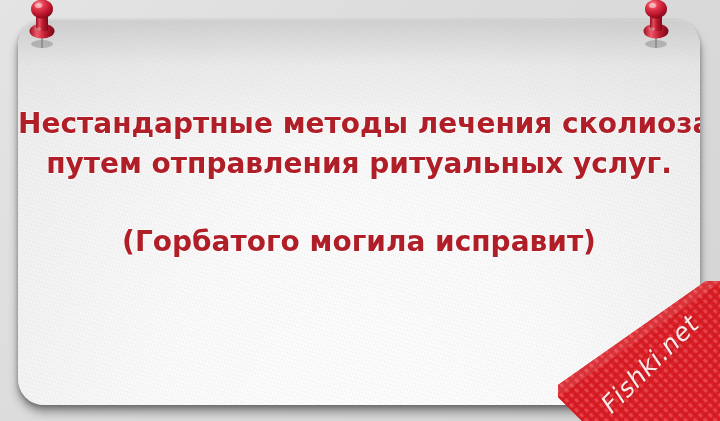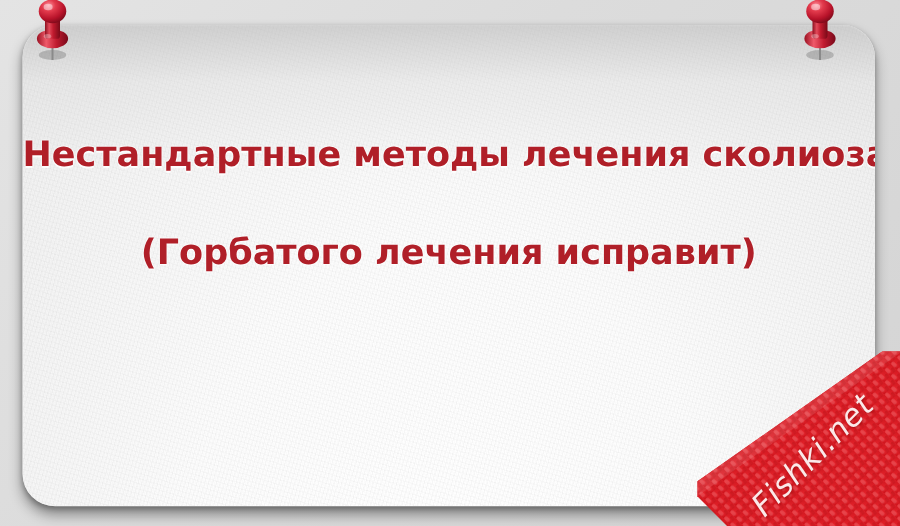--- a/index.html
+++ b/index.html
@@ -143,22 +143,23 @@
 <body>
 
 <div id="stage">
 
   <div id="card">
     <div id="card-texture"></div>
     <div id="card-topshade"></div>
 
     <div id="text-block">
       <div class="meme-line line-main">Нестандартные методы лечения сколиоза</div>
+      <div class="meme-line line-main">путем отправления ритуальных услуг.</div>
       <div class="line-spacer"></div>
-      <div class="meme-line line-punch">(Горбатого лечения исправит)</div>
+      <div class="meme-line line-punch">(Горбатого могила исправит)</div>
     </div>
   </div>
 
   <div class="pin" id="pin-left">
     <svg width="44" height="52" viewBox="0 0 44 52" xmlns="http://www.w3.org/2000/svg">
       <defs>
         <radialGradient id="pinHeadL" cx="36%" cy="26%" r="78%">
           <stop offset="0%" stop-color="#ff8f9b"></stop>
           <stop offset="32%" stop-color="#e23a4c"></stop>
           <stop offset="72%" stop-color="#b8132a"></stop>

